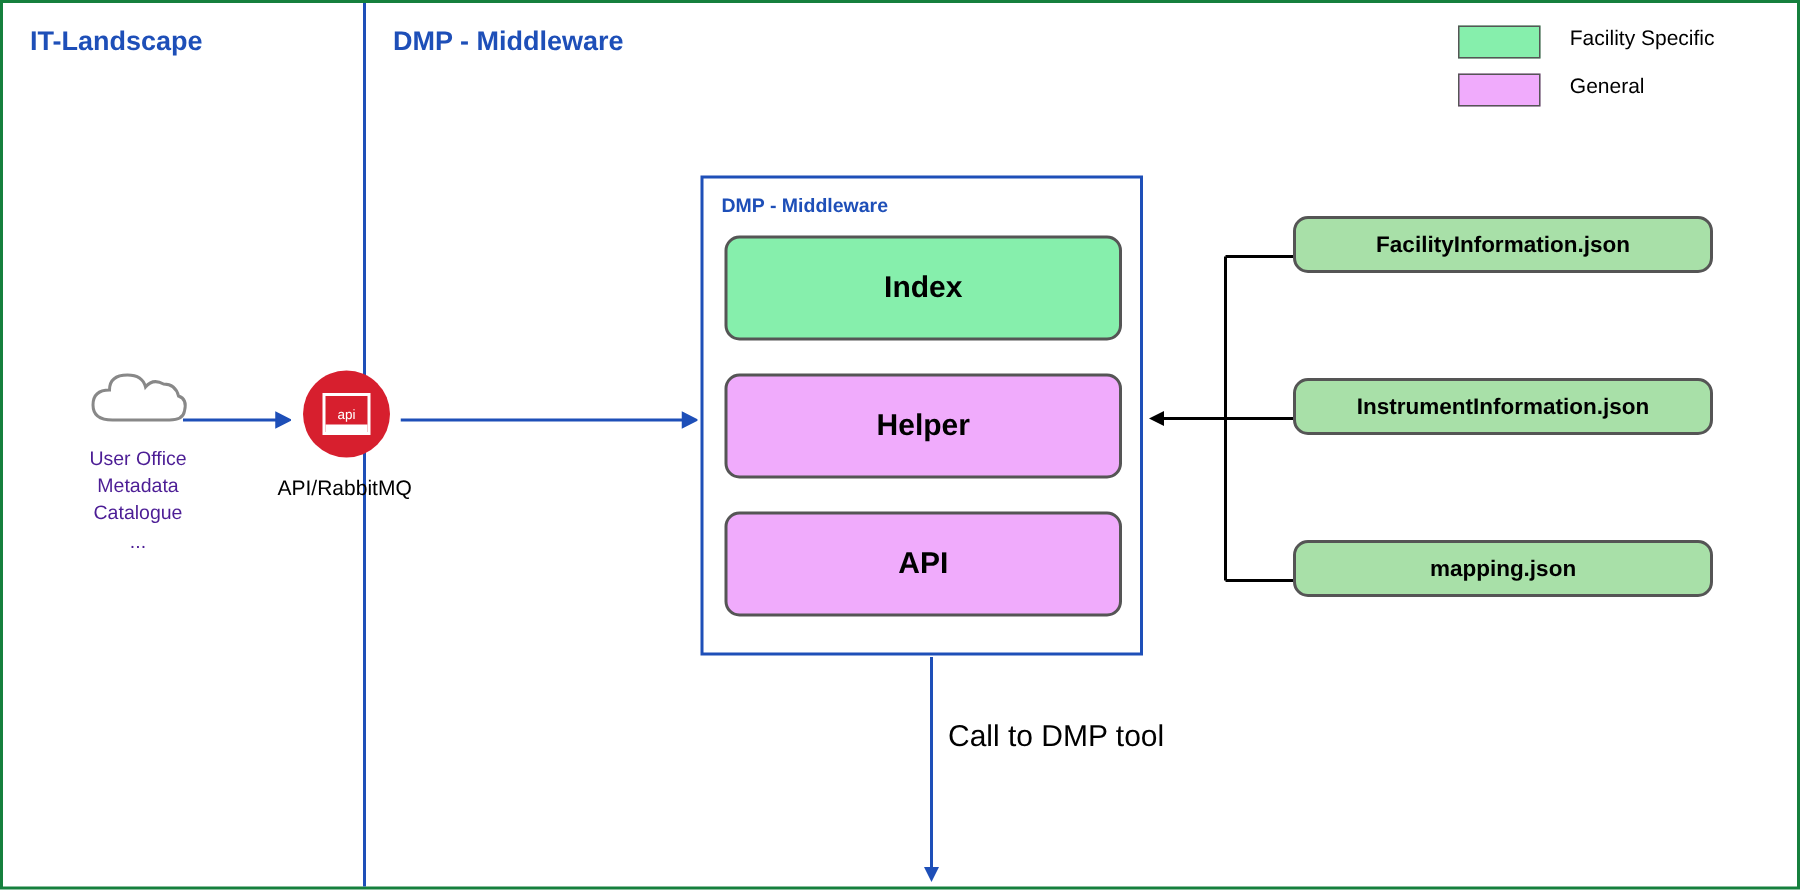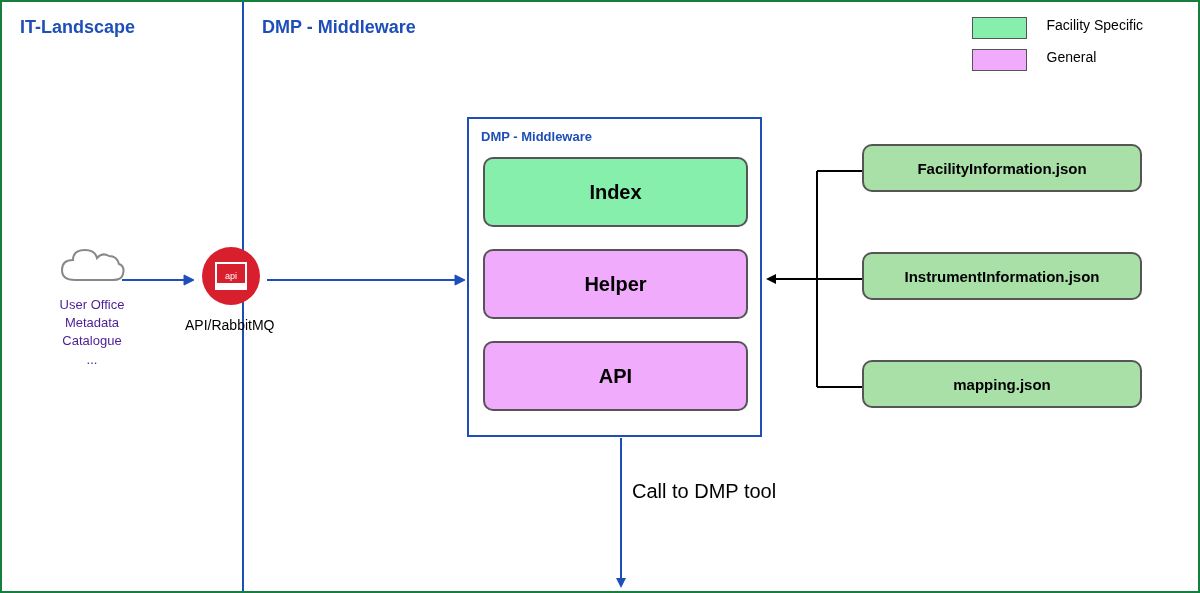--- a/index.html
+++ b/index.html
@@ -34,21 +34,21 @@
     .middleware-title { position: absolute; left: 12px; top: 10px; font-size: 13px; font-weight: bold; color: #1e4fb8; }
     
     .inner-box { position: absolute; left: 14px; width: 265px; height: 70px; border: 2px solid #555; border-radius: 10px; display: flex; align-items: center; justify-content: center; font-size: 20px; font-weight: bold; }
     .box-green { background: #86efac; }
     .box-pink { background: #f0abfc; }
     .box-index { top: 38px; }
     .box-helper { top: 130px; }
     .box-api { top: 222px; }
     
     
-    .json-file { position: absolute; left: 860px; width: 280px; height: 48px; border: 2px solid #555; border-radius: 10px; background: #a8e0a8; display: flex; align-items: center; justify-content: center; font-size: 15px; font-weight: bold; }
+    .json-file { position: absolute; left: 860px; width: 280px; height: 38px; border: 2px solid #555; border-radius: 10px; background: #a8e0a8; display: flex; align-items: center; justify-content: center; font-size: 15px; font-weight: bold; }
     .json-1 { top: 142px; }
     .json-2 { top: 250px; }
     .json-3 { top: 358px; }
     
     
     .black-arrow { position: absolute; }
     
     
     .legend { position: absolute; right: 55px; top: 15px; }
     .legend-row { display: flex; align-items: flex-start; margin-bottom: 10px; }

